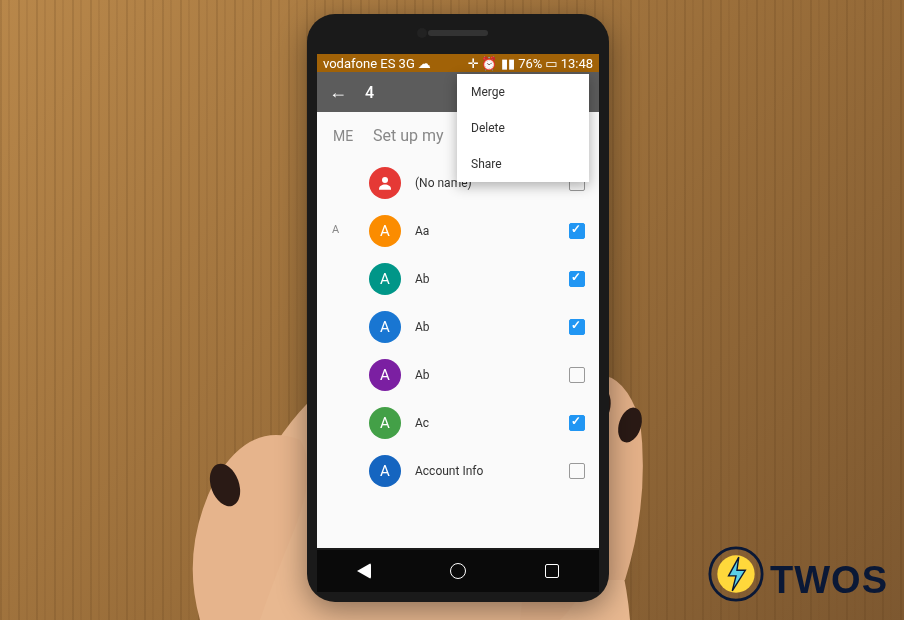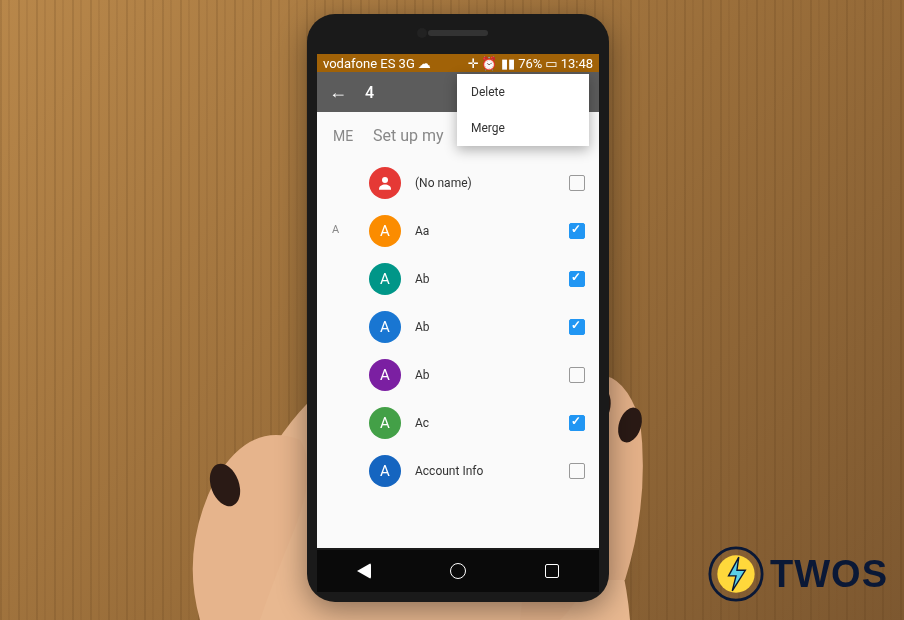--- a/index.html
+++ b/index.html
@@ -209,21 +209,21 @@
     height: 400px;
     pointer-events: none;
   }
 
   
   .watermark {
     position: absolute;
     bottom: 18px;
     right: 16px;
     display: flex;
-    align-items: center;
+    align-items: flex-end;
     font-family: Arial, sans-serif;
   }
   .watermark-bolt {
     width: 56px;
     height: 56px;
     margin-right: 6px;
   }
   .watermark-text {
     font-size: 38px;
     font-weight: 900;
@@ -270,22 +270,23 @@
         <span>13:48</span>
       </div>
     </div>
 
     <div class="toolbar">
       <span class="back-arrow">←</span>
       <span class="toolbar-title">4</span>
     </div>
 
     <div class="popup-menu">
+      <div class="popup-item">Merge</div>
       <div class="popup-item">Delete</div>
-      <div class="popup-item">Merge</div>
+      <div class="popup-item">Share</div>
     </div>
 
     <div class="me-row">
       <span class="me-label">ME</span>
       <span class="me-text">Set up my</span>
     </div>
 
     <div class="contact-list">
 
       <div class="contact-row">

